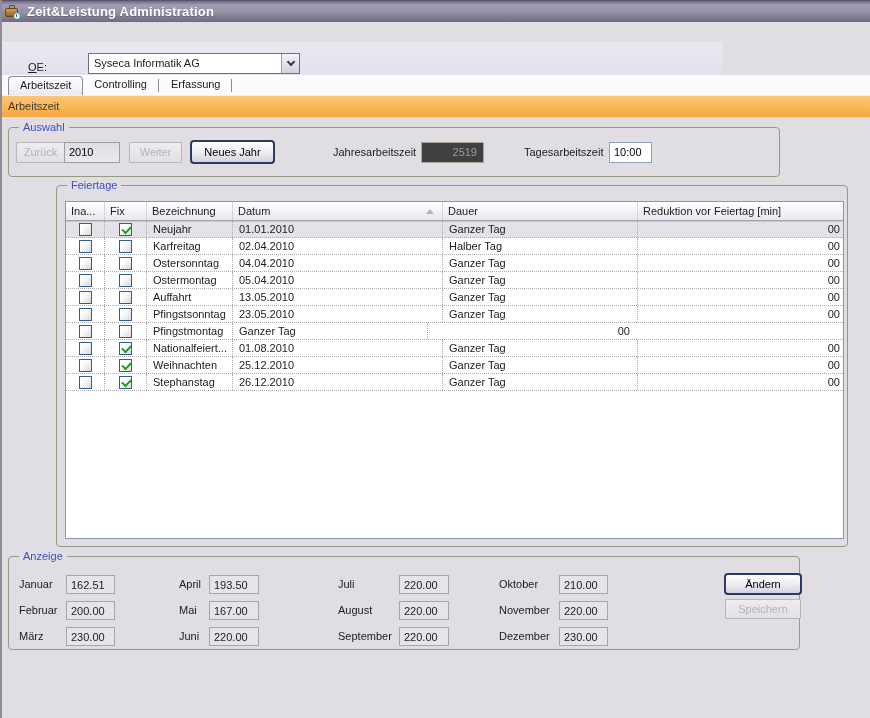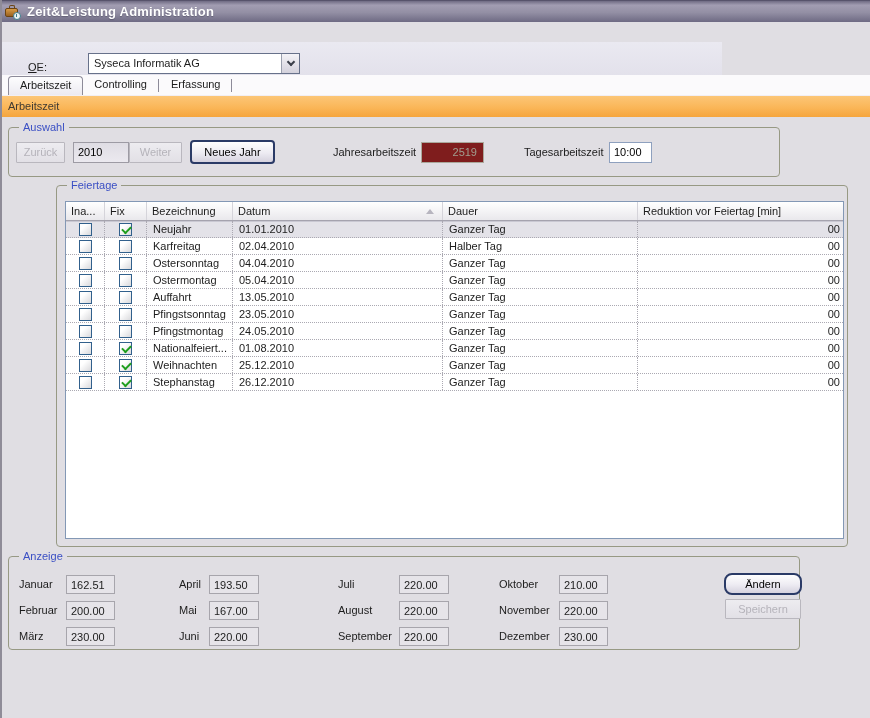--- a/index.html
+++ b/index.html
@@ -59,21 +59,21 @@
 
   
   .btn { position:absolute; text-align:center; }
   .btn-disabled { border:1px solid #B9B7BE; border-radius:1px; background:linear-gradient(180deg,#EDECF0,#E2E0E6);
     color:#B5B3BA; }
   .btn-default { border:2px solid #2A3A66; border-radius:4px; background:linear-gradient(180deg,#FEFEFE 0%,#EDEBF2 55%,#D5D2DE 100%);
     color:#000; }
   .field { position:absolute; padding:3px 4px 0 4px; white-space:nowrap; }
   .field-edit { border:1px solid #9D9BA4; background:linear-gradient(180deg,#DFDDE4,#EBE9EF); color:#000; }
   .field-time { border:1px solid #8EA0BE; background:#fff; color:#000; }
-  .field-off  { border:1px solid #AAA89B; background:#7f1d1d; color:#A19E90; text-align:right; padding-right:6px; }
+  .field-off  { border:1px solid #AAA89B; background:#404040; color:#A19E90; text-align:right; padding-right:6px; }
   .lbl { position:absolute; white-space:nowrap; }
 
   
   .table { position:absolute; left:8px; top:15px; width:779px; height:338px; background:#fff;
     border:1px solid #8398B5; overflow:hidden; }
   .thead { display:flex; height:19px; border-bottom:1px solid #A5A3AE; }
   .th { flex:none; background:linear-gradient(180deg,#FFFFFF,#E9E8EC); border-right:1px solid #D5D4DA;
     padding:3px 0 0 5px; position:relative; overflow:hidden; white-space:nowrap; }
   .th:last-child { border-right:none; }
   .sort-asc { position:absolute; right:8px; top:7px; width:0; height:0;
@@ -130,21 +130,21 @@
     <div class="tab-plain"><span>Controlling</span></div>
     <div class="tabsep"></div>
     <div class="tab-plain"><span>Erfassung</span></div>
     <div class="tabsep"></div>
   </div>
   <div class="orangebar">Arbeitszeit</div>
 
   <div class="group g-auswahl">
     <span class="gtitle">Auswahl</span>
     <div class="btn btn-disabled" style="left:7px;top:14px;width:49px;height:21px;padding-top:3px;">Zurück</div>
-    <div class="field field-edit" style="left:64px;top:14px;width:56px;height:21px;">2010</div>
+    <div class="field field-edit" style="left:55px;top:14px;width:56px;height:21px;">2010</div>
     <div class="btn btn-disabled" style="left:120px;top:14px;width:53px;height:21px;padding-top:3px;">Weiter</div>
     <div class="btn btn-default" style="left:181px;top:12px;width:85px;height:24px;padding-top:4px;">Neues Jahr</div>
     <div class="lbl" style="left:324px;top:18px;">Jahresarbeitszeit</div>
     <div class="field field-off" style="left:412px;top:14px;width:63px;height:21px;">2519</div>
     <div class="lbl" style="left:515px;top:18px;">Tagesarbeitszeit</div>
     <div class="field field-time" style="left:600px;top:14px;width:43px;height:21px;">10:00</div>
   </div>
 
   <div class="group g-feiertage">
     <span class="gtitle">Feiertage</span>
@@ -231,21 +231,20 @@
         <div class="td c5 num">00</div>
       </div>
       <div class="trow">
         <div class="td cbcell c0">
             <span class="cb"></span>
           </div>
         <div class="td cbcell c1">
             <span class="cb"></span>
           </div>
         <div class="td c2">Pfingstmontag</div>
-        <div class="td c3">24.05.2010</div>
         <div class="td c4">Ganzer Tag</div>
         <div class="td c5 num">00</div>
       </div>
       <div class="trow">
         <div class="td cbcell c0">
             <span class="cb"></span>
           </div>
         <div class="td cbcell c1">
             <span class="cb checked"></span>
           </div>
@@ -305,16 +304,16 @@
     <span class="mlabel lc3 lr3">September</span>
     <span class="mfield fc3 fr3">220.00</span>
 
     <span class="mlabel lc4 lr1">Oktober</span>
     <span class="mfield fc4 fr1">210.00</span>
     <span class="mlabel lc4 lr2">November</span>
     <span class="mfield fc4 fr2">220.00</span>
     <span class="mlabel lc4 lr3">Dezember</span>
     <span class="mfield fc4 fr3">230.00</span>
 
-    <div class="btn btn-default" style="left:715px;top:16px;width:78px;height:22px;padding-top:3px;border-radius:8px;">Ändern</div>
+    <div class="btn btn-default" style="left:715px;top:16px;width:78px;height:22px;padding-top:3px;">Ändern</div>
     <div class="btn btn-disabled" style="left:716px;top:42px;width:76px;height:20px;padding-top:3px;">Speichern</div>
   </div>
 </div>
 
 </body></html>

